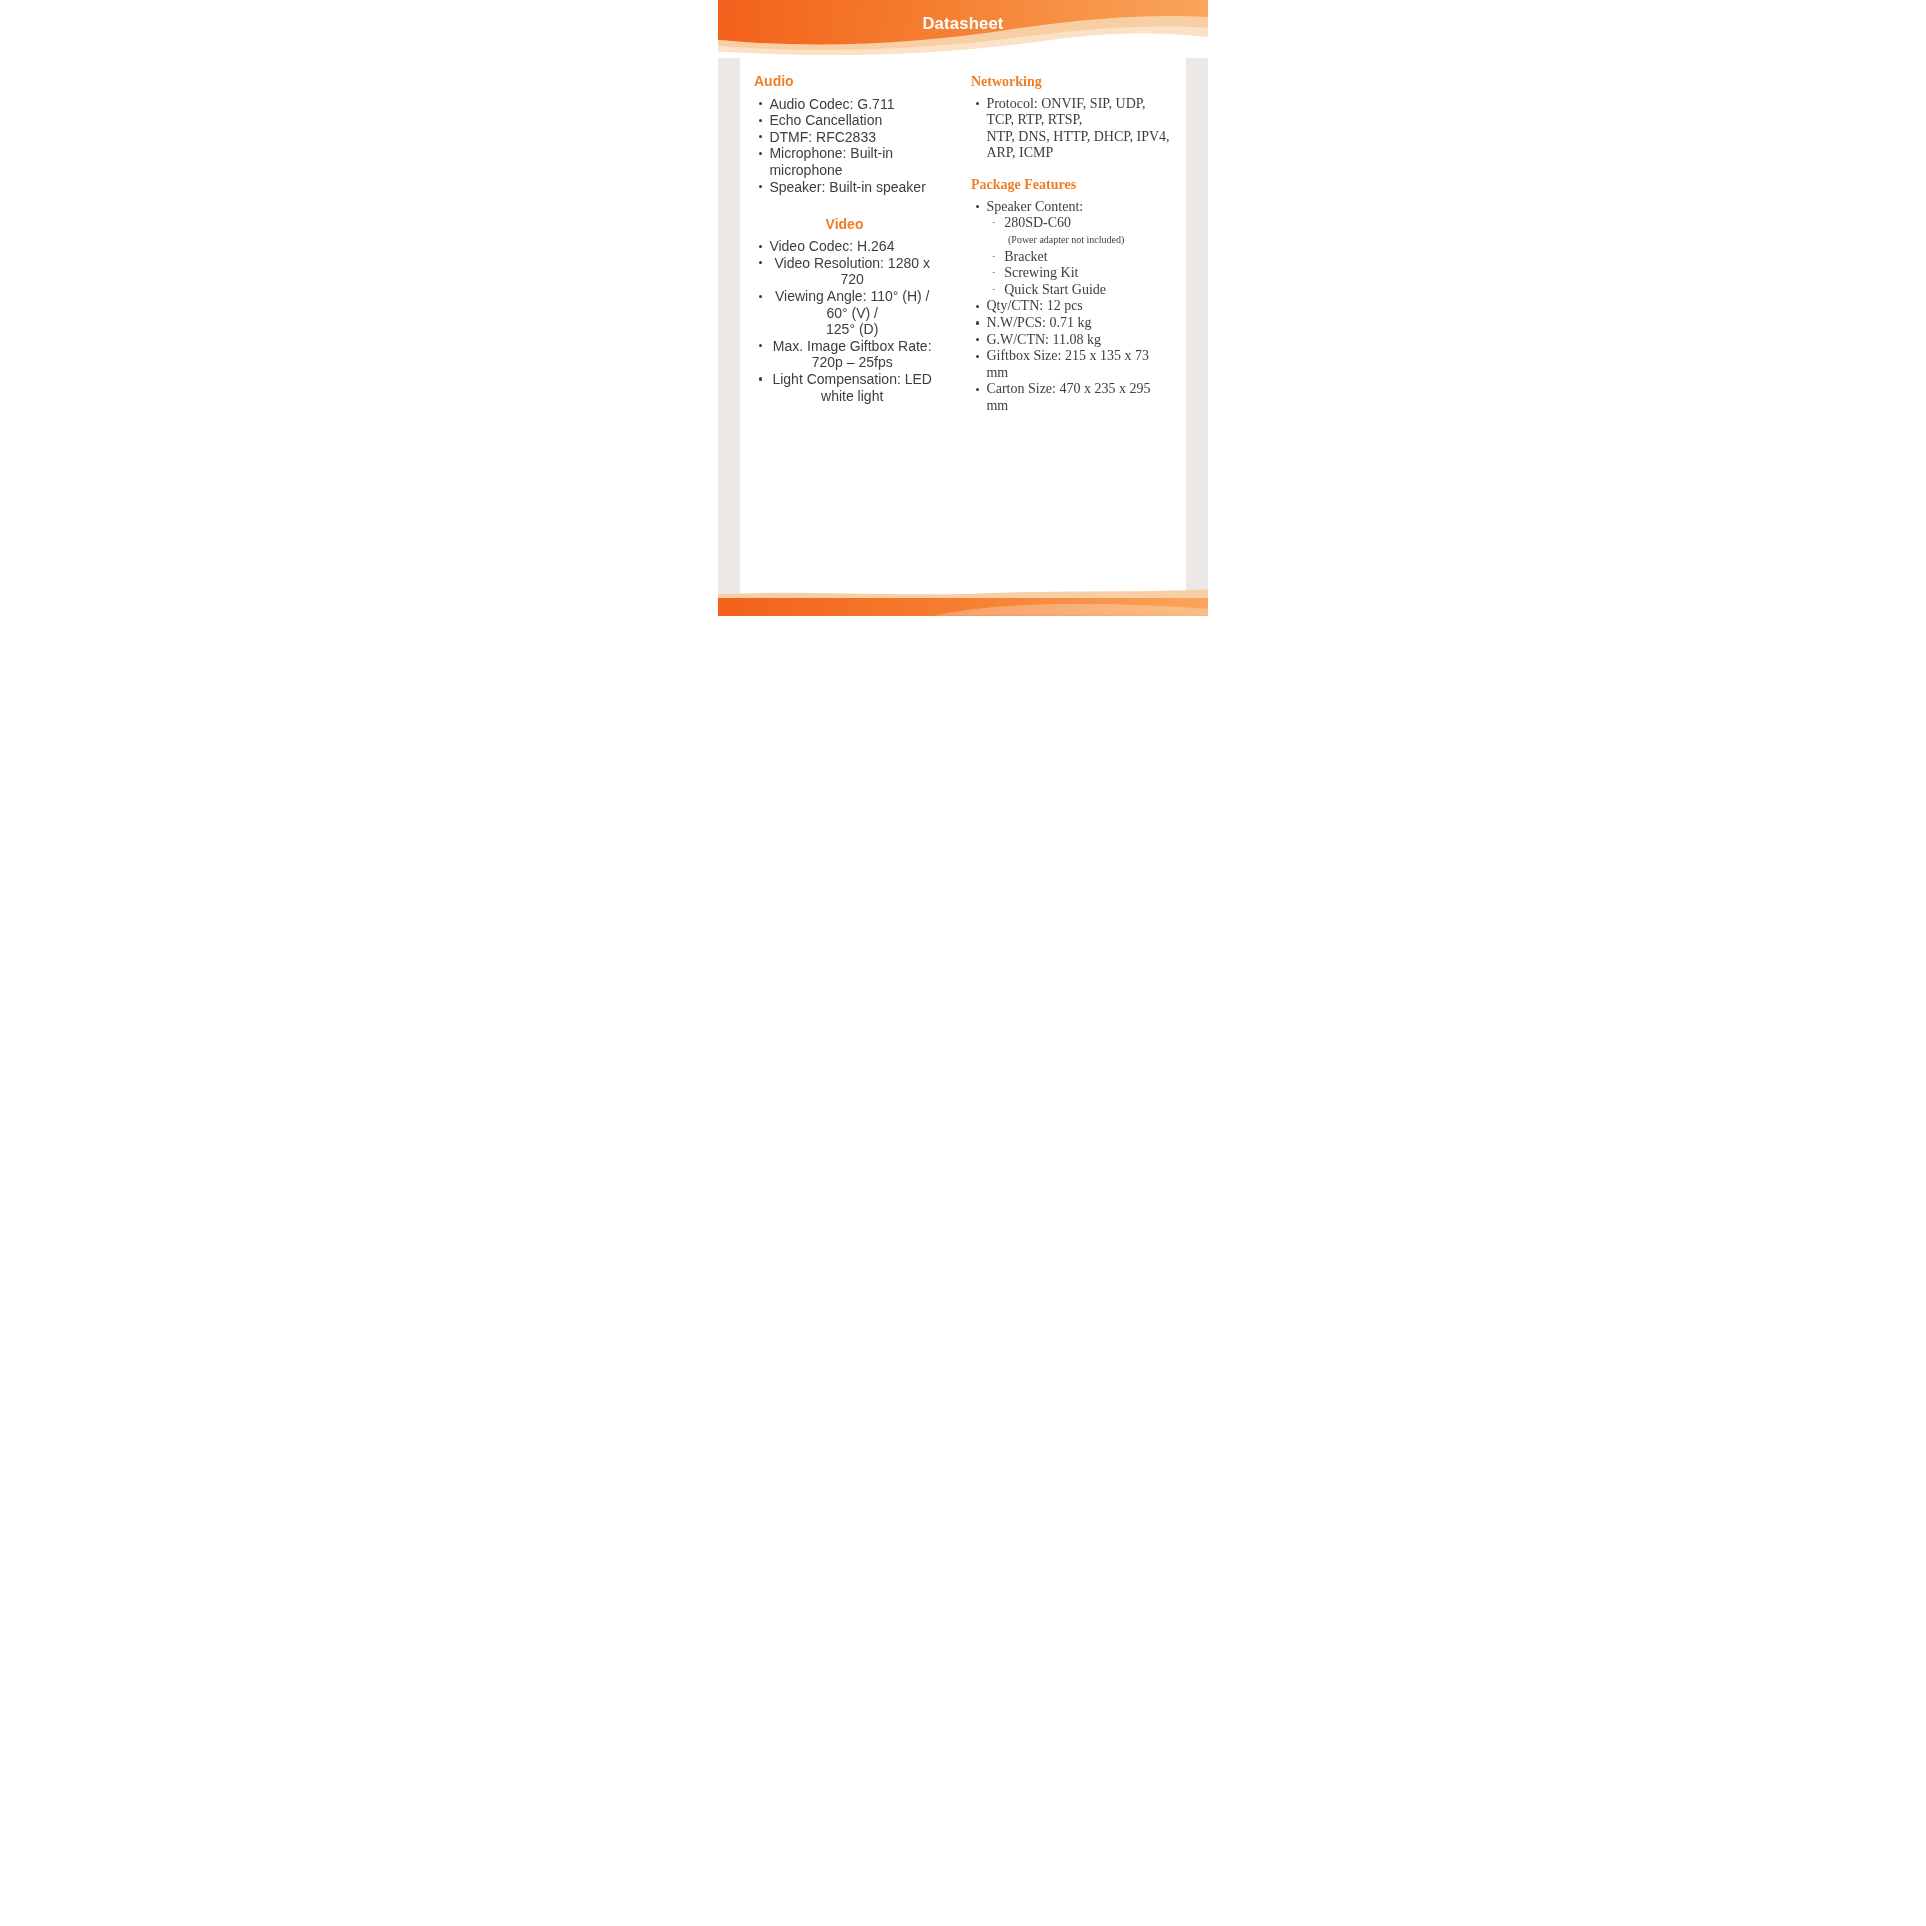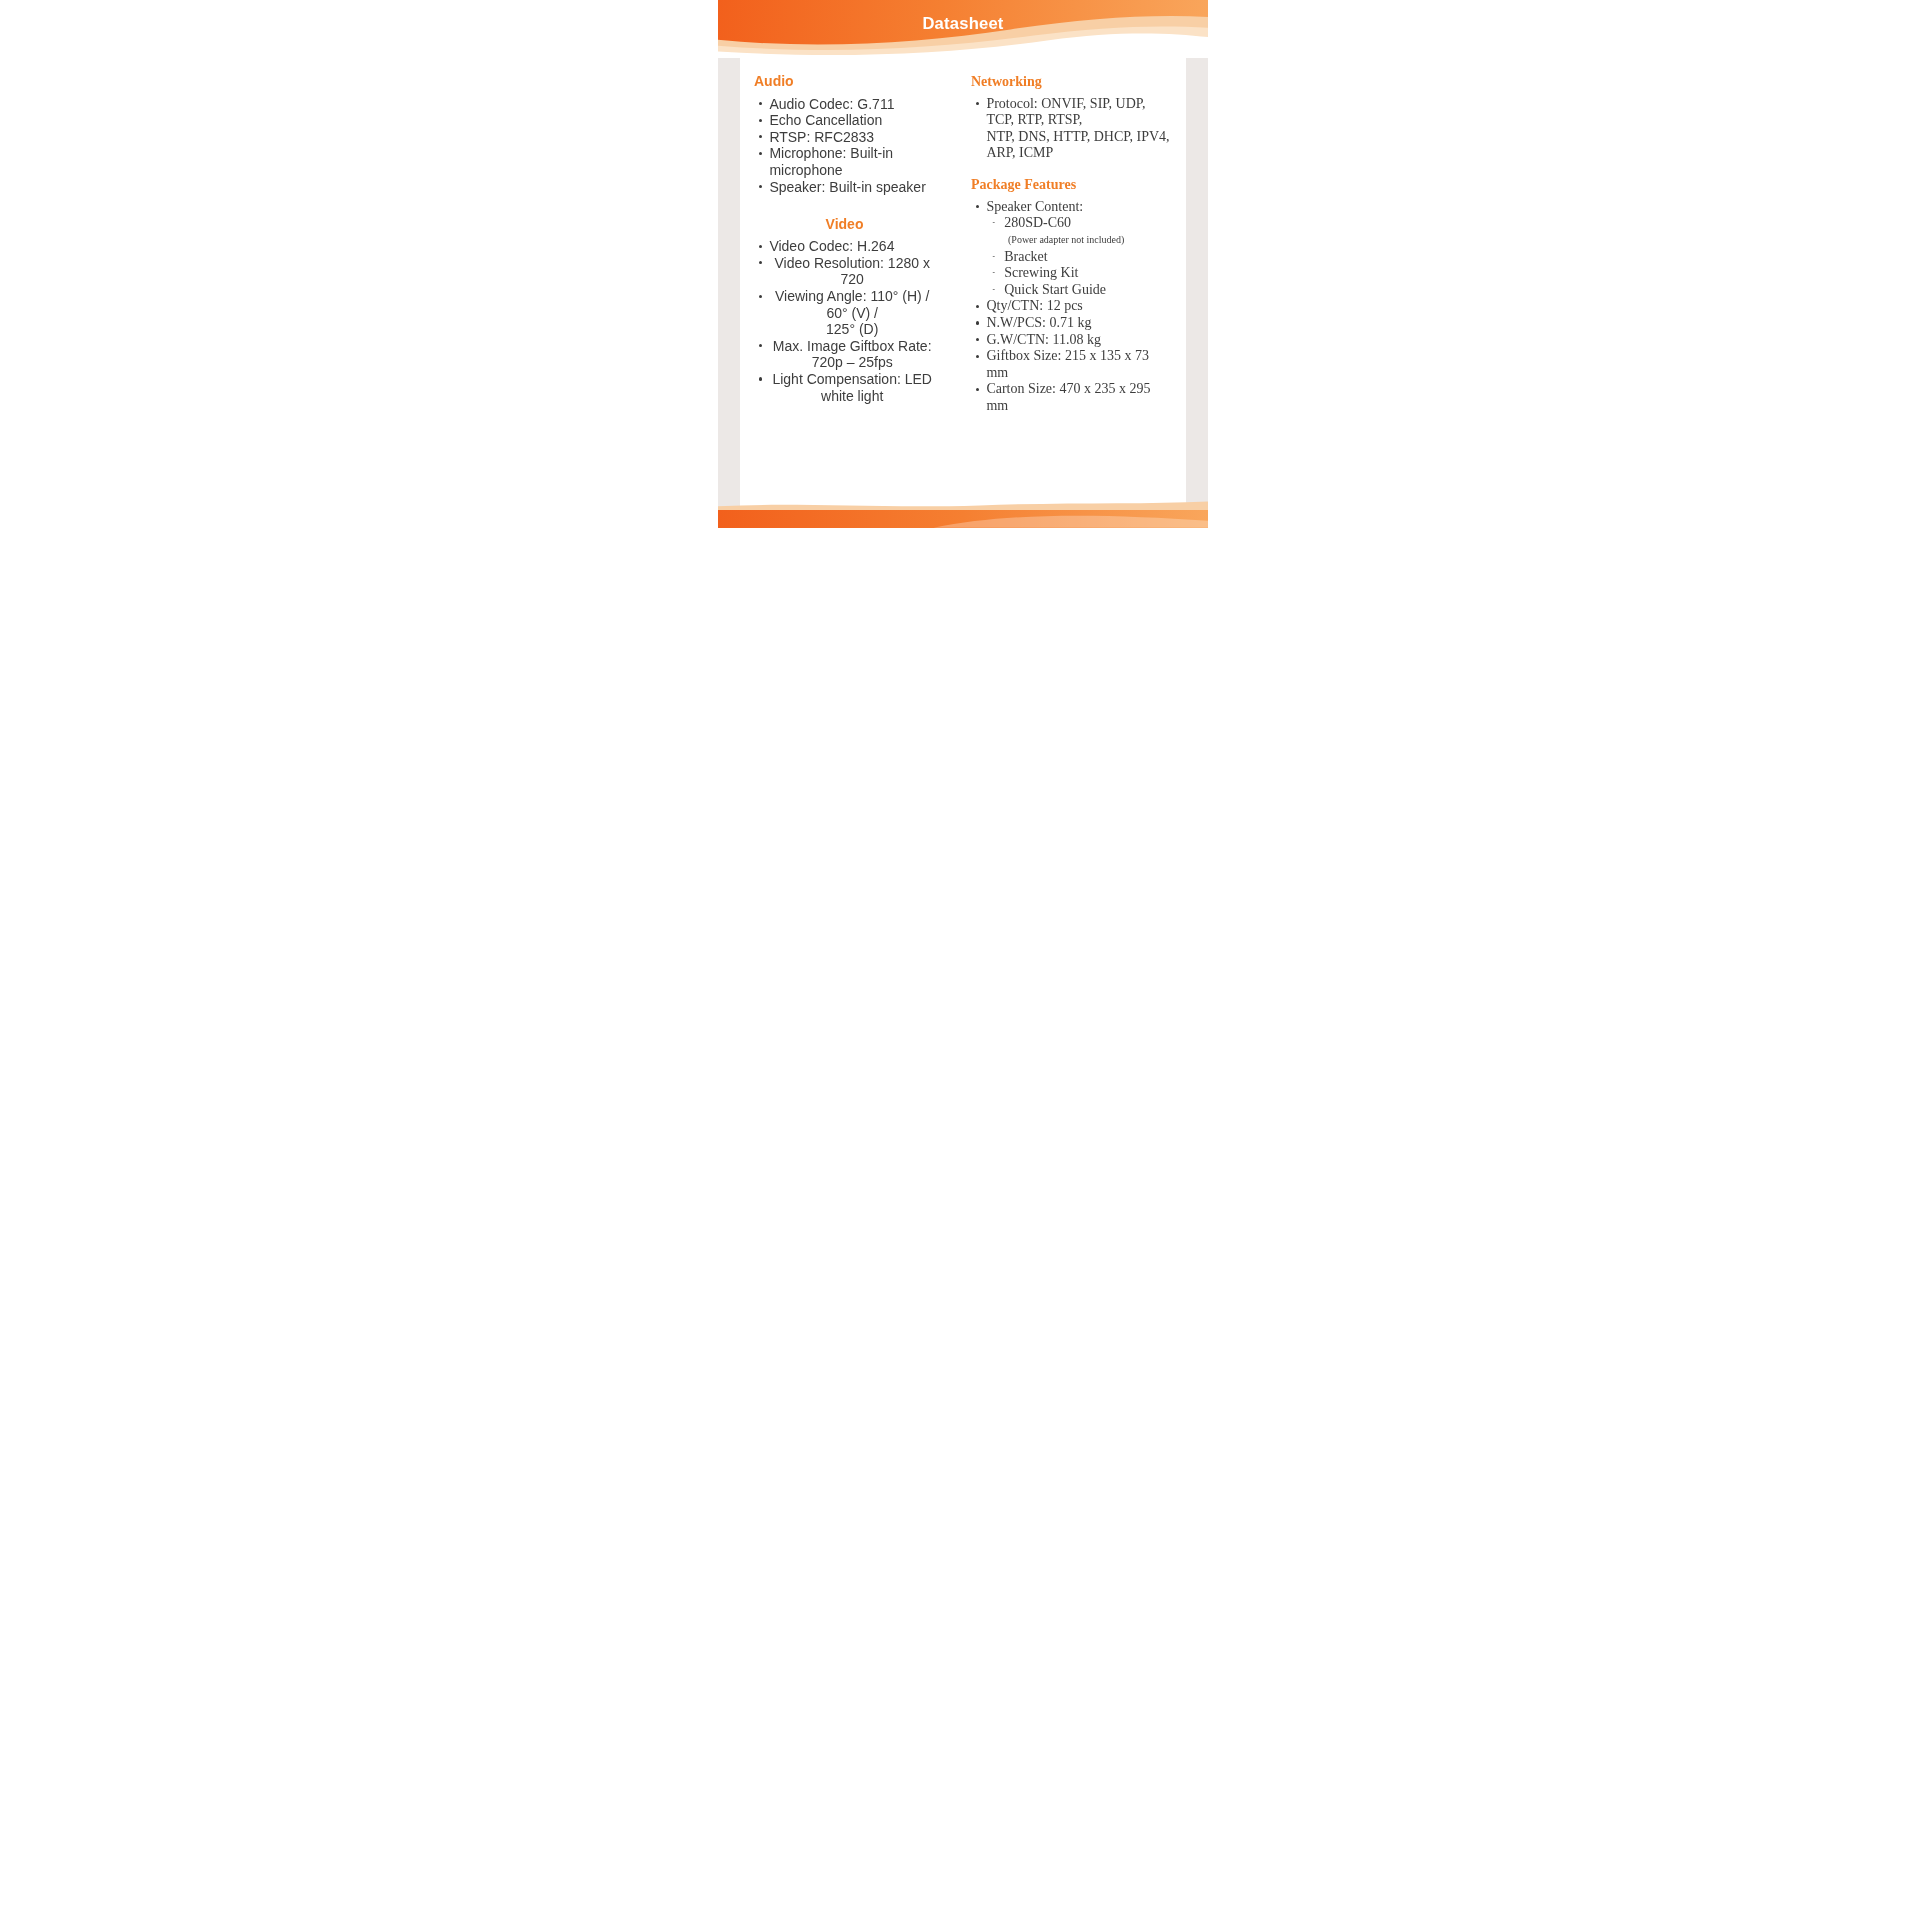--- a/index.html
+++ b/index.html
@@ -1,21 +1,21 @@
 <!DOCTYPE html>
 <html style="font-size:6.2px"><head>
 <meta charset="utf-8">
 <style>
   * { margin:0; padding:0; box-sizing:border-box; }
   html, body { background:#ffffff; }
   body { font-family:"Liberation Sans","DejaVu Sans",sans-serif; }
 
   .page {
     position:relative;
-    width:490px; height:528px;
+    width:490px; height:616px;
     margin:0 auto;
     background:#ECE8E6;
     overflow:hidden;
   }
 
   .content-panel {
     position:absolute;
     top:0; bottom:17.7px; left:22px; right:22px;
     background:#ffffff;
   }
@@ -114,21 +114,21 @@
           <div class="item">
             <span class="bullet"></span>
             <span class="item-text">Audio Codec: G.711</span>
           </div>
           <div class="item">
             <span class="bullet"></span>
             <span class="item-text">Echo Cancellation</span>
           </div>
           <div class="item">
             <span class="bullet"></span>
-            <span class="item-text">RTSP: RFC2833</span>
+            <span class="item-text">DTMF: RFC2833</span>
           </div>
           <div class="item">
             <span class="bullet"></span>
             <span class="item-text">Microphone: Built-in microphone</span>
           </div>
           <div class="item">
             <span class="bullet"></span>
             <span class="item-text">Speaker: Built-in speaker</span>
           </div>
         </div>

